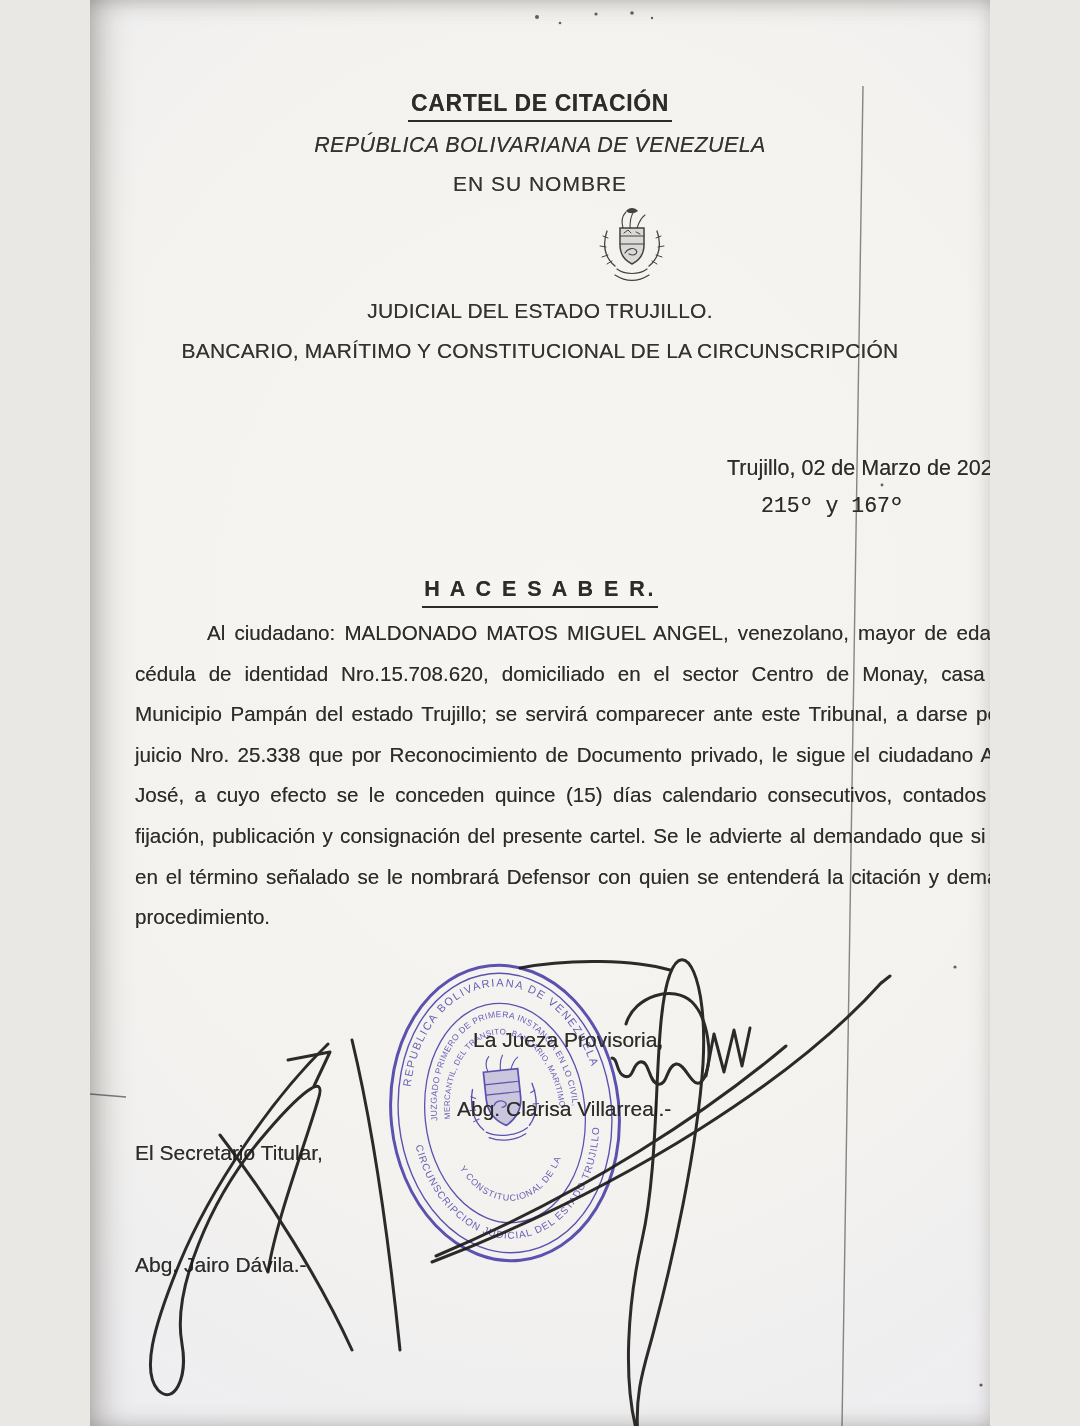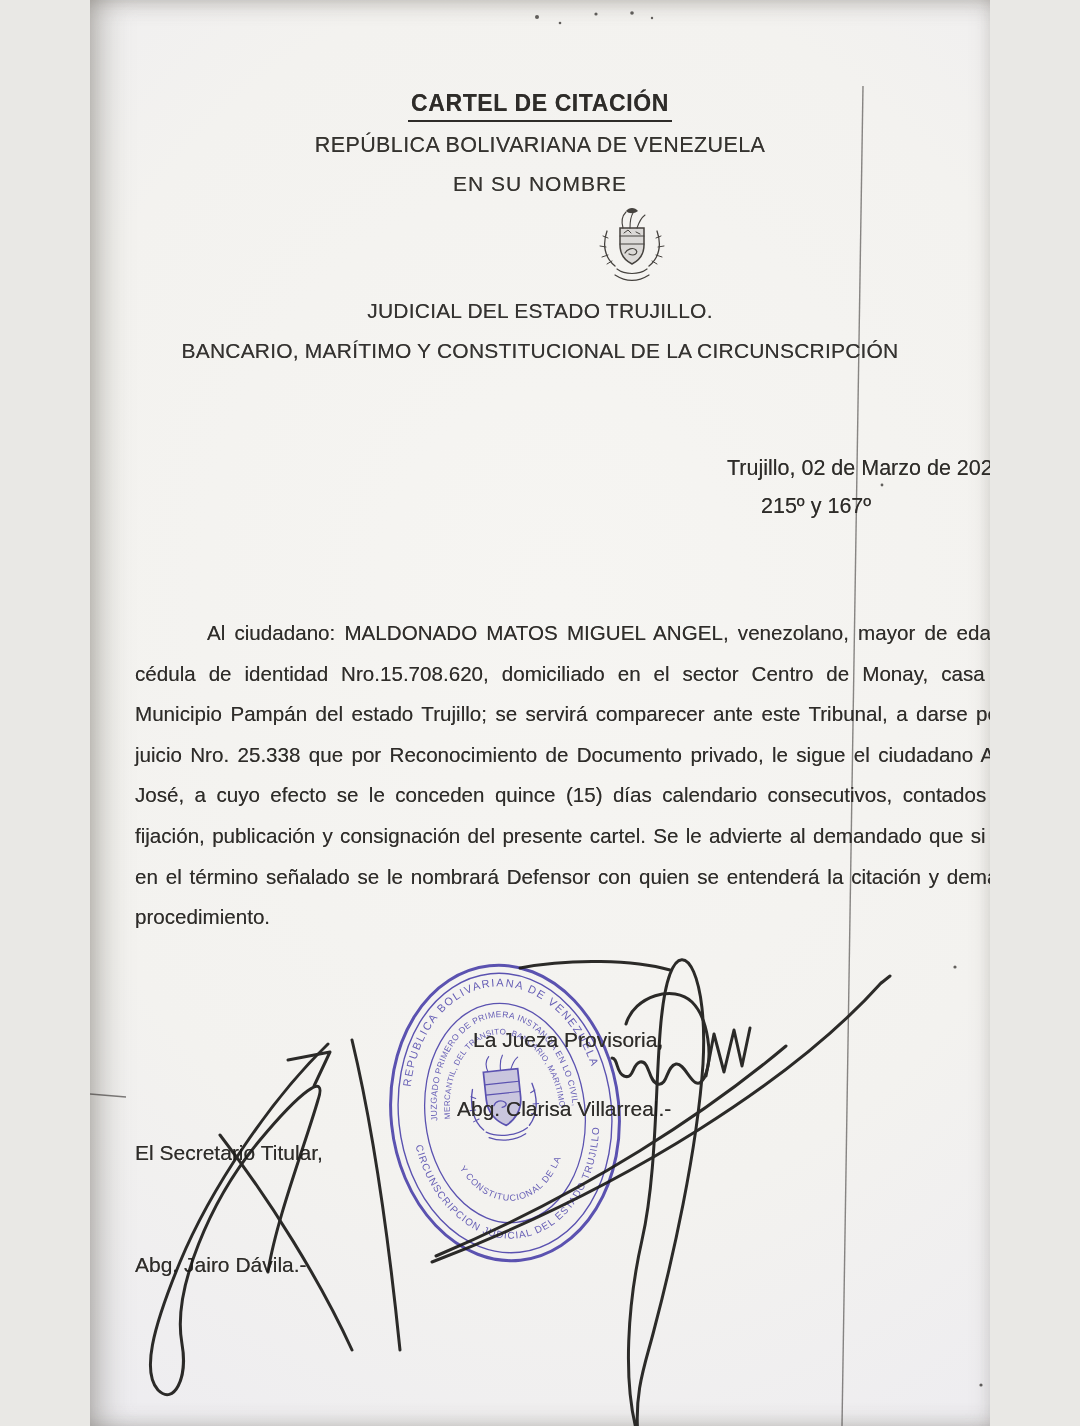--- a/index.html
+++ b/index.html
@@ -11,25 +11,25 @@
     box-shadow:inset 26px 0 34px -20px rgba(108,103,95,.55),
                inset -12px 0 26px -18px rgba(108,103,95,.35),
                inset 0 16px 26px -18px rgba(108,103,95,.45),
                inset 0 -14px 22px -16px rgba(108,103,95,.35);
   }
   .abs{position:absolute;}
   .ctr{left:0;right:0;text-align:center;}
   .txt{text-shadow:0 0 .5px rgba(46,44,41,.65);white-space:nowrap;}
   .doc-title{font-size:23px;font-weight:700;letter-spacing:.6px;
     border-bottom:2.6px solid #2e2c29;padding:0 3px 3px 3px;display:inline-block;}
-  .republic{top:133px;font-size:21.5px;letter-spacing:.4px;color:#35332f;}
+  .republic{top:133px;font-size:21.5px;letter-spacing:.4px;color:#35332f;font-style:italic;}
   .in-name{top:172px;font-size:21px;letter-spacing:1px;color:#35332f;}
   .court{top:291px;font-size:21px;line-height:39.5px;letter-spacing:.2px;color:#343230;}
   .dateline{left:637px;top:456px;font-size:21.5px;}
-  .years{left:671px;top:494px;font-size:21.5px;}
+  .years{left:671px;top:494px;font-size:21.5px;font-family:Liberation Mono, monospace;}
   .hace-wrap{top:577px;}
   .hace{font-size:21.5px;font-weight:700;letter-spacing:2.5px;
     border-bottom:2.6px solid #2e2c29;padding:0 2px 4px 2px;display:inline-block;}
   .body-par{
     left:45px;top:613px;width:990px;font-size:20.6px;line-height:40.6px;
     text-align:justify;text-indent:72px;color:#2e2c29;
     text-shadow:0 0 .5px rgba(46,44,41,.6);
   }
   .body-par b{font-weight:400;}
   .sig-label{font-size:21px;z-index:2;}
@@ -68,20 +68,23 @@
   </svg>
 
   <div class="abs ctr txt court">
     <div>JUDICIAL DEL ESTADO TRUJILLO.</div>
     <div>BANCARIO, MARÍTIMO  Y CONSTITUCIONAL DE LA CIRCUNSCRIPCIÓN</div>
   </div>
 
   <div class="abs txt dateline">Trujillo, 02 de Marzo de 2025</div>
   <div class="abs txt years">215º y  167º</div>
 
+  <div class="abs ctr hace-wrap">
+    <span class="hace txt">H A C E   S A B E R.</span>
+  </div>
 
   <div class="abs body-par"><span>Al ciudadano: </span><b>MALDONADO MATOS MIGUEL ANGEL,</b><span> venezolano, mayor de edad, titular de la cédula de identidad Nro.</span><b>15.708.620,</b><span> domiciliado en el sector Centro de Monay, casa N°7207-3362, Municipio Pampán del estado Trujillo; se servirá comparecer ante este Tribunal, a darse por citado en el juicio Nro. </span><b>25.338</b><span> que por </span><b>Reconocimiento de Documento privado,</b><span> le sigue el ciudadano </span><b>Araujo Perfecto José,</b><span> a cuyo efecto se le conceden </span><b>quince (15) días calendario consecutivos,</b><span> contados a partir de la fijación, publicación y consignación del presente cartel. Se le advierte al demandado que si no comparece en el término señalado se le nombrará Defensor con quien se entenderá la citación y demás trámites del procedimiento.</span></div>
 
   <svg class="abs stamp-svg" width="262" height="322" viewBox="-131 -161 262 322" style="transform:rotate(-6deg);">
     <g stroke="#5249ad" fill="none">
       <ellipse rx="114" ry="148" stroke-width="3"></ellipse>
       <ellipse rx="106.5" ry="140" stroke-width="1.4"></ellipse>
       <ellipse rx="80" ry="110" stroke-width="1.3"></ellipse>
     </g>
     <defs>

